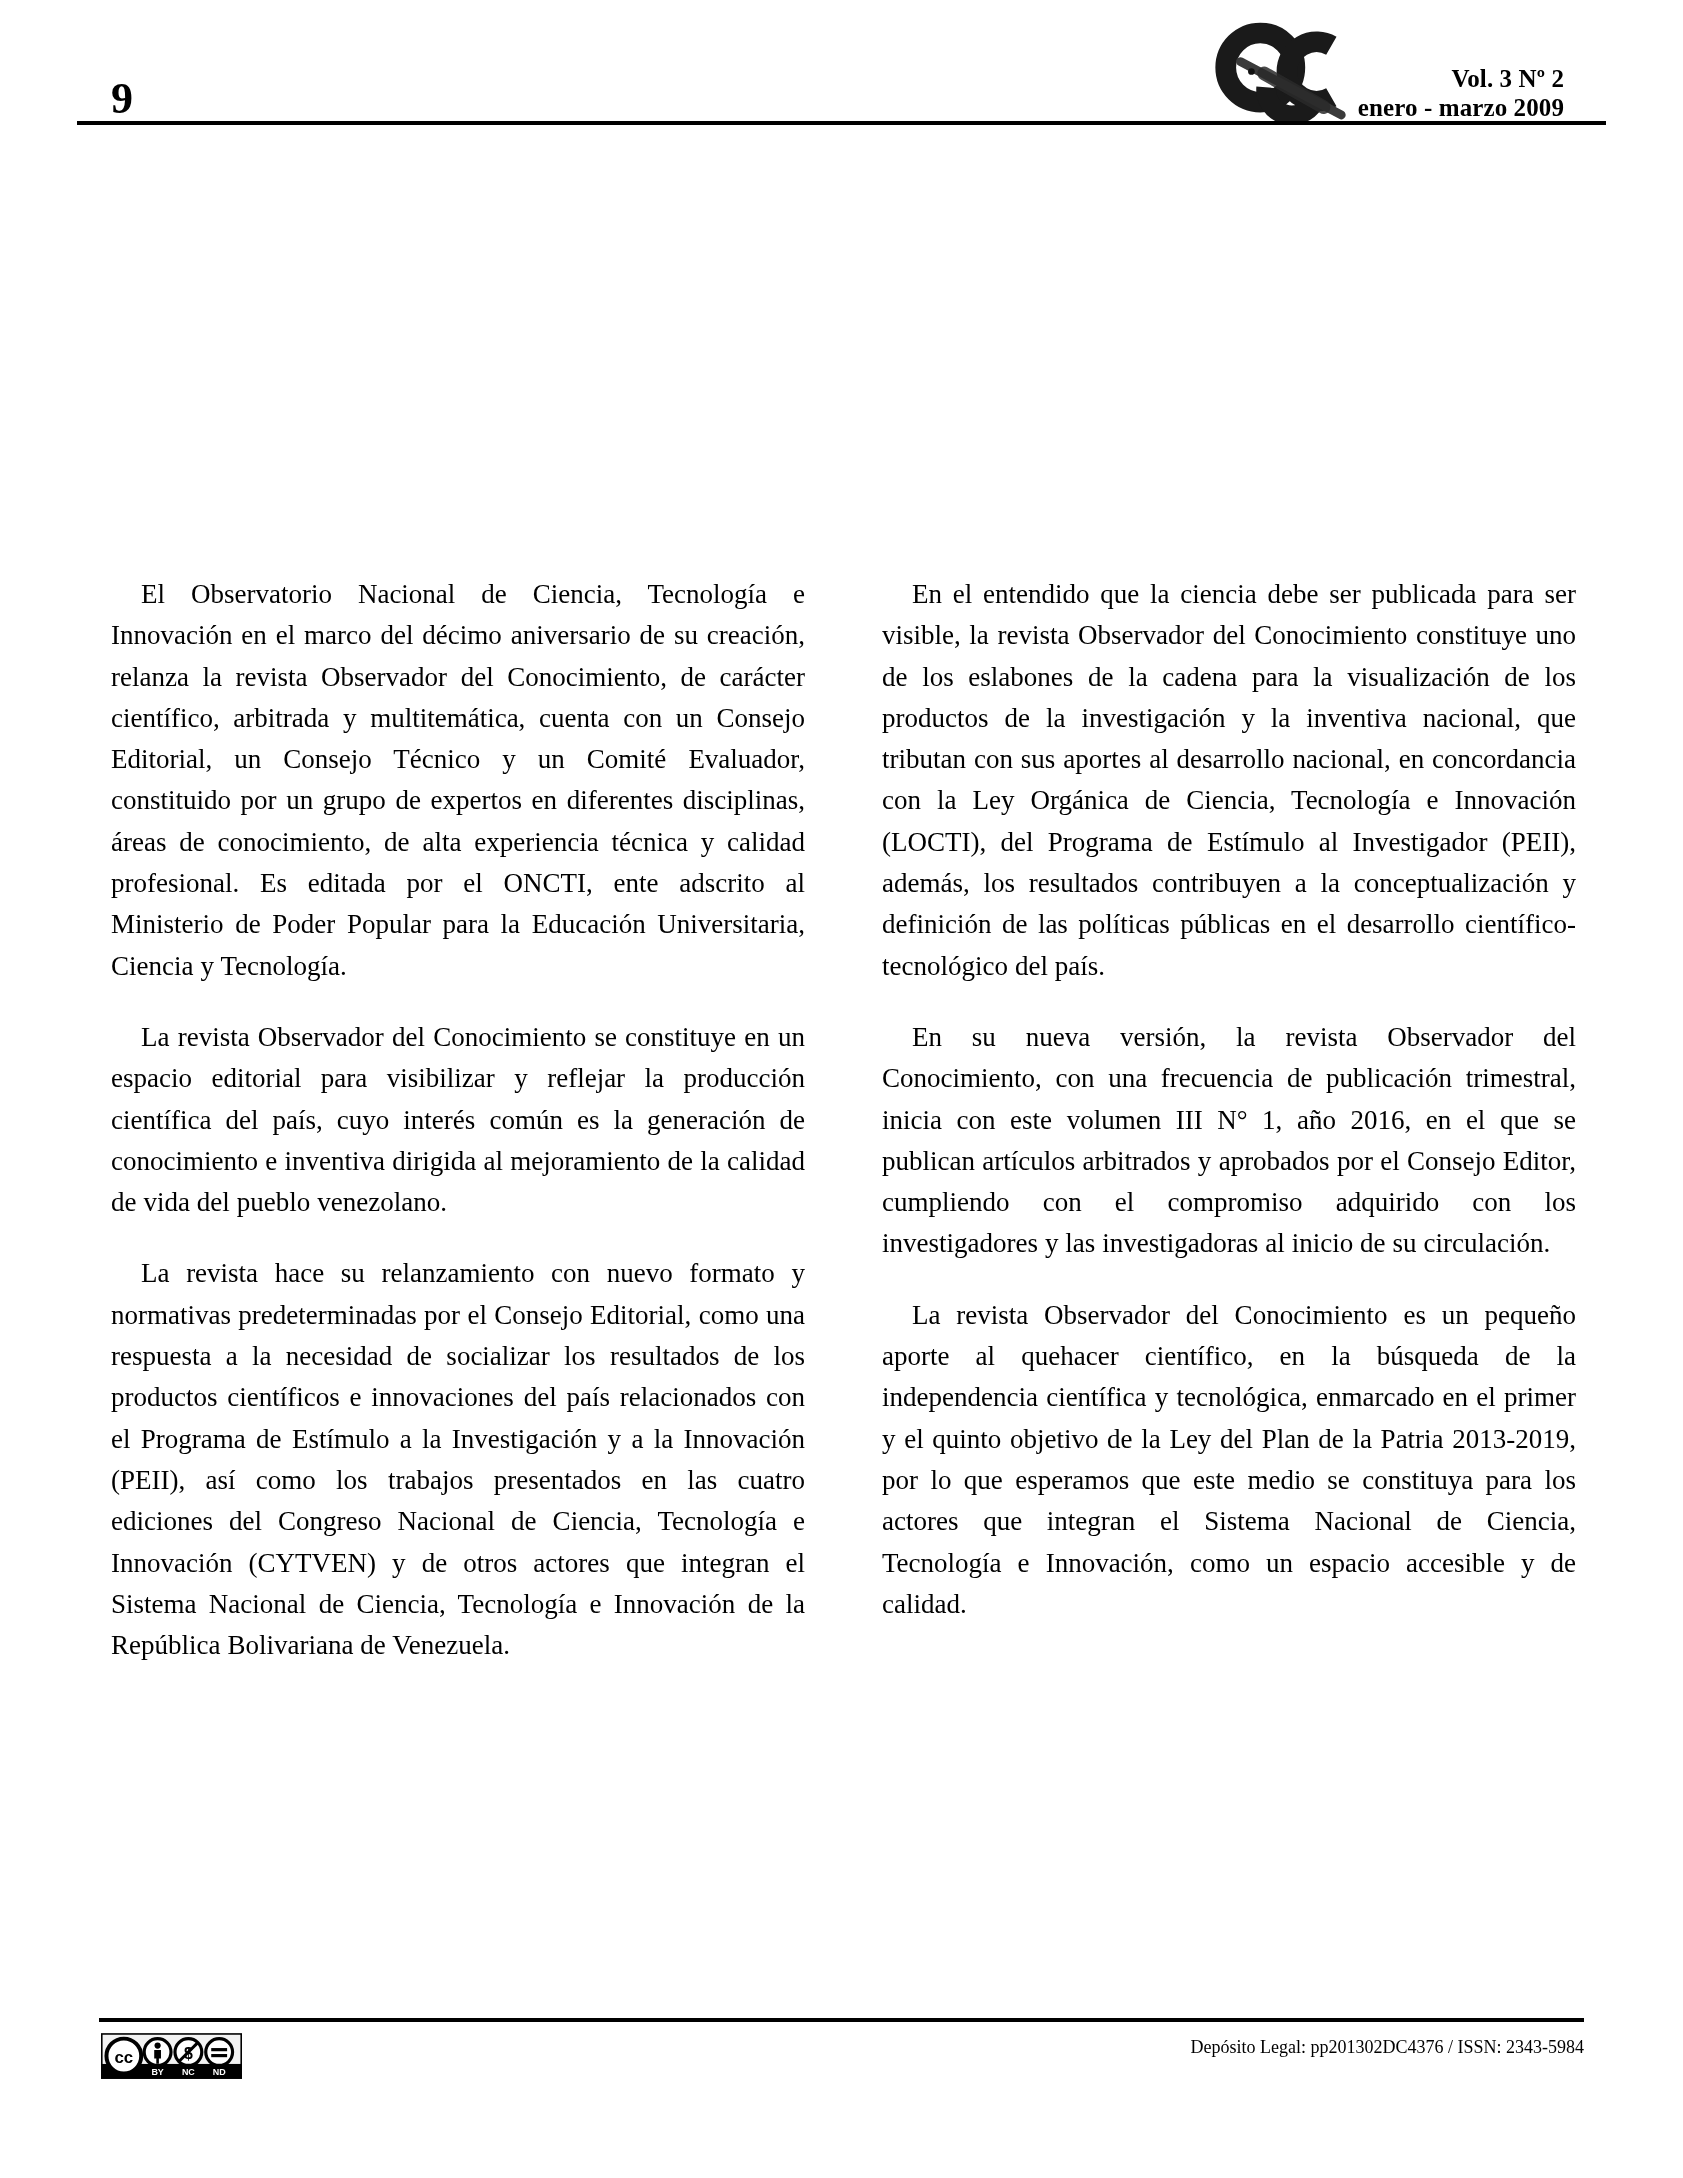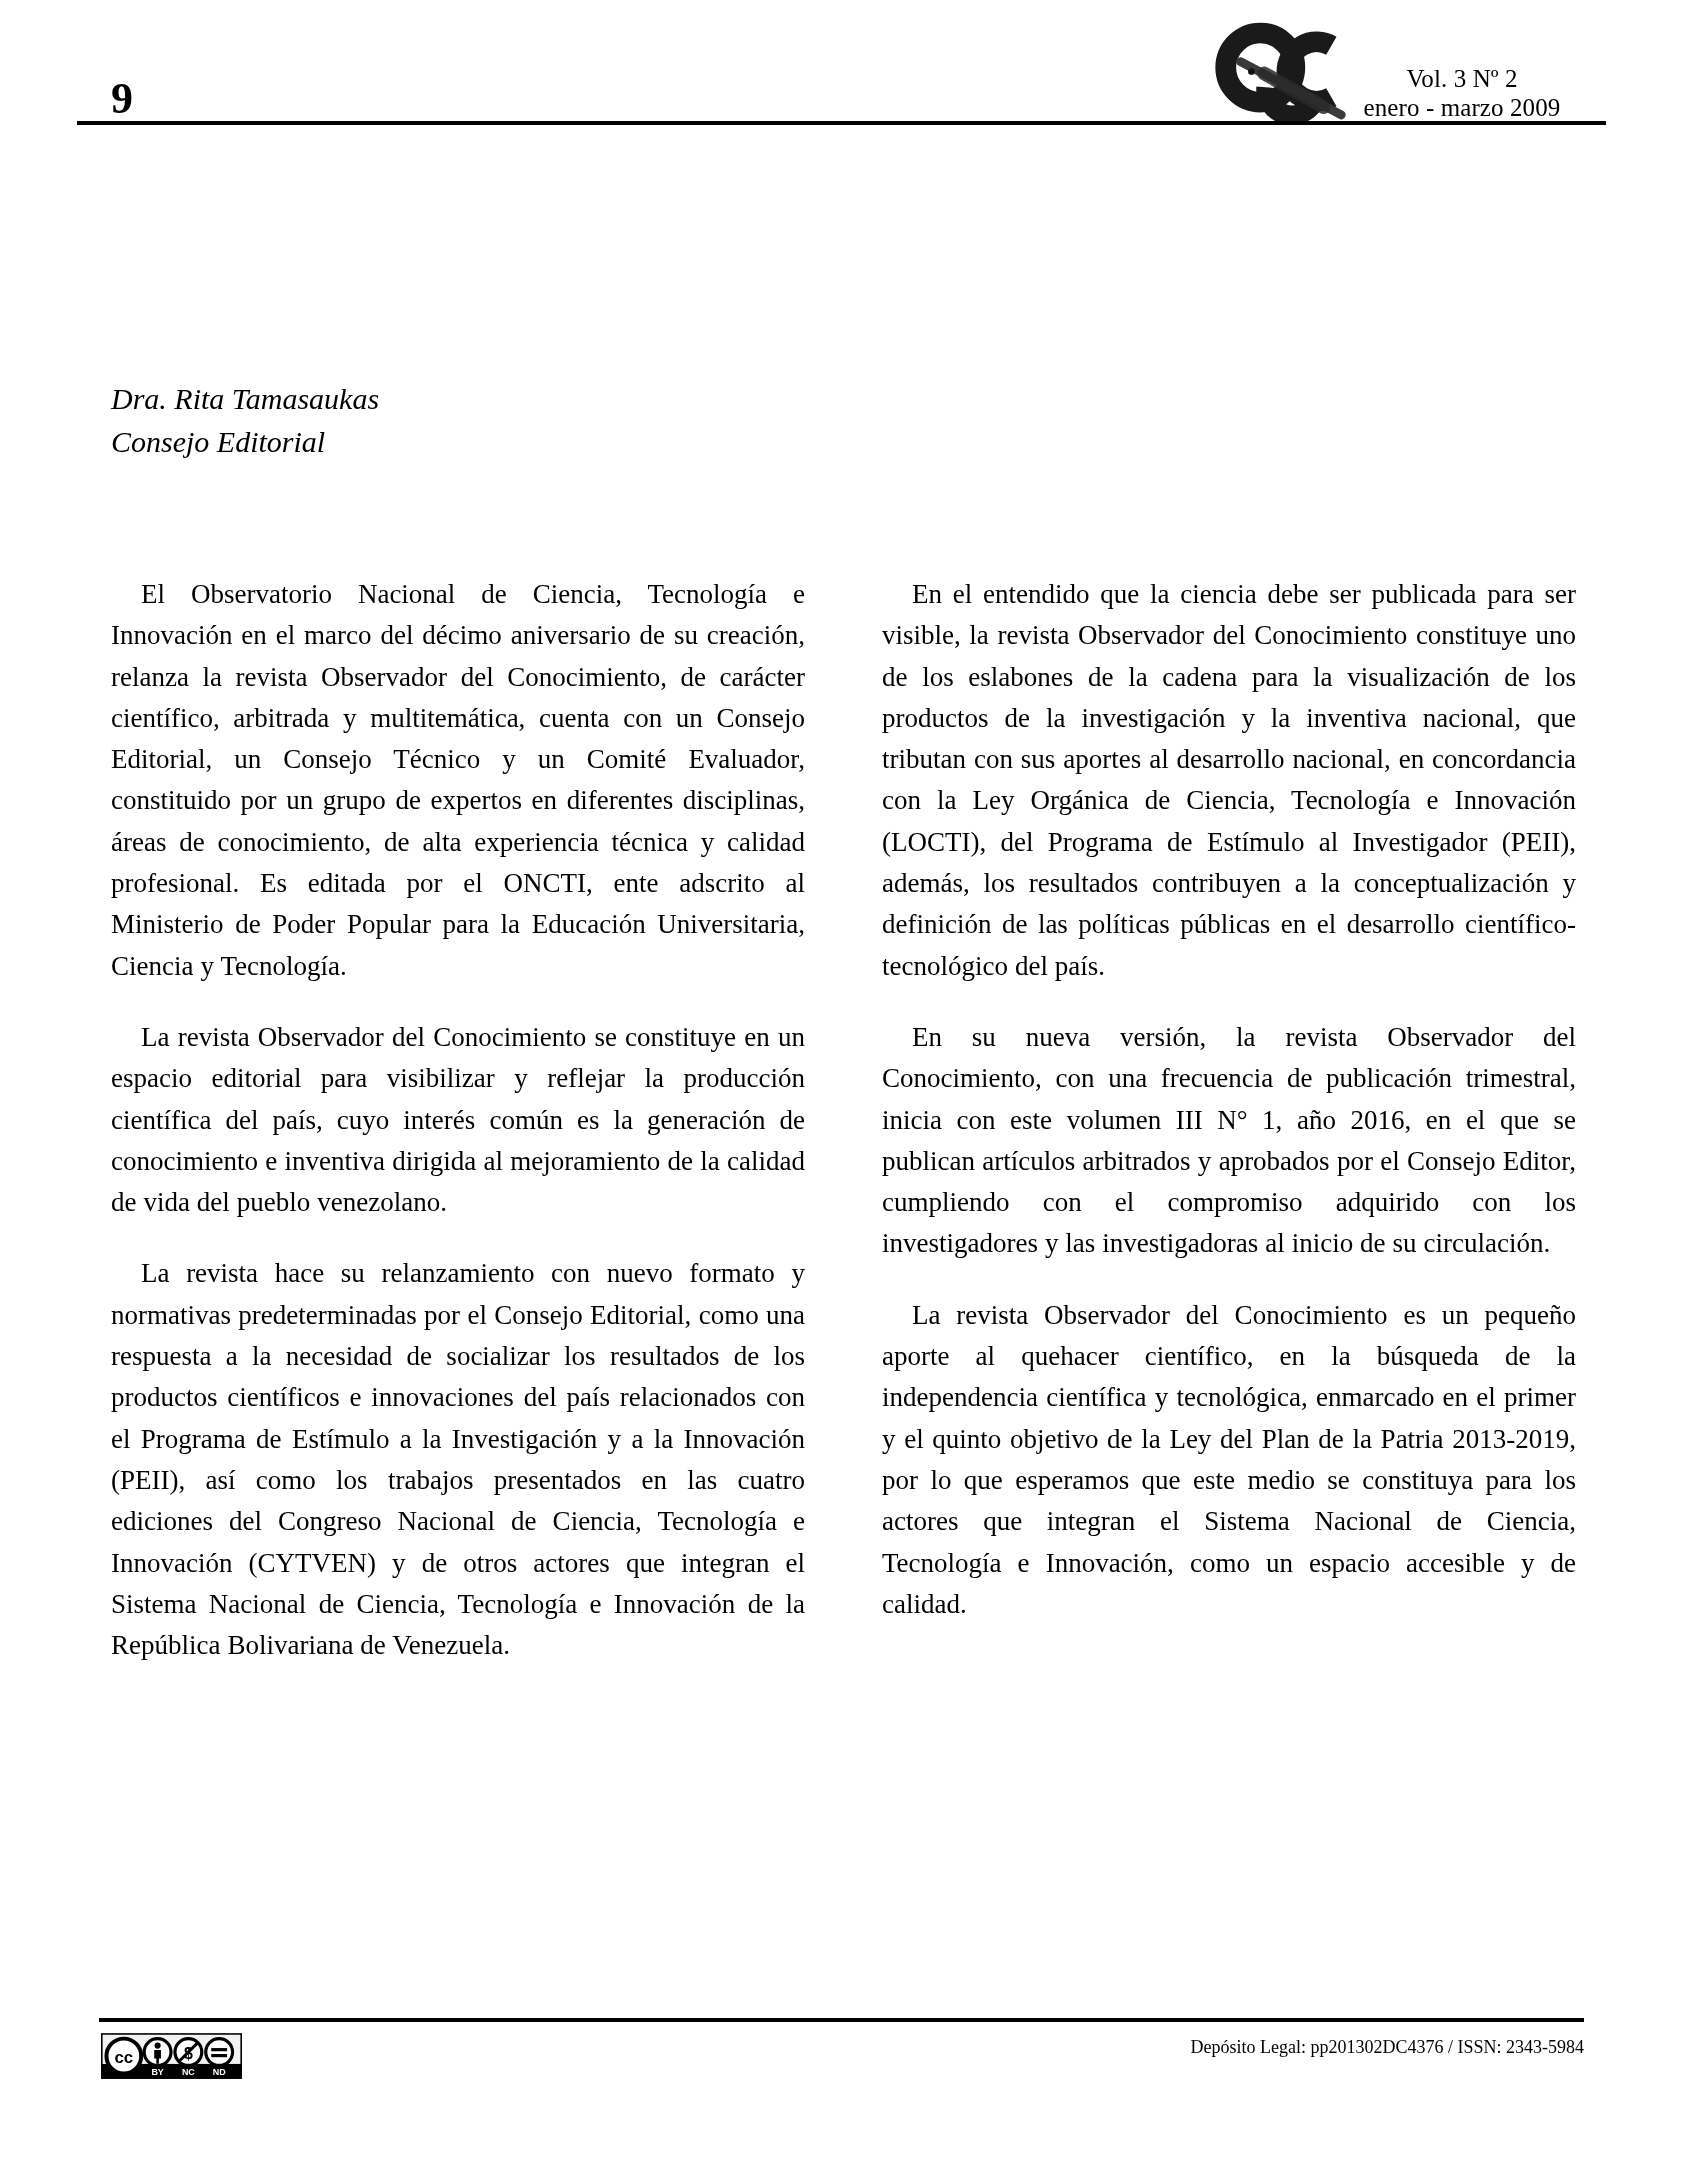--- a/index.html
+++ b/index.html
@@ -38,25 +38,26 @@
     position: absolute;
     right: 226px;
     top: 0px;
     width: 153px;
     height: 107px;
   }
   .logo-svg { display: block; width: 153px; height: 107px; }
 
   .issue-block {
     position: absolute;
-    right: 8px;
+    right: 20px;
     top: 46px;
     width: 228px;
-    text-align: center;
+    text-align: right;
     line-height: 1.16;
+    font-weight: bold;
   }
   .issue-line {
     font-size: 25px;
     letter-spacing: 0.1px;
     white-space: nowrap;
   }
 
   .page-number {
     position: absolute;
     left: 12px;
@@ -176,24 +177,20 @@
 
     <div class="issue-block">
       <div class="issue-line">Vol. 3 Nº 2</div>
       <div class="issue-line">enero - marzo 2009</div>
     </div>
   </div>
 
   <div class="header-rule"></div>
 
 
-  <div class="byline">
-    <div>Dra. Rita Tamasaukas</div>
-    <div>Consejo Editorial</div>
-  </div>
 
   <div class="columns">
 
     <div class="column">
       <p>El Observatorio Nacional de Ciencia, Tecnología e Innovación en el marco del décimo aniversario de su creación, relanza la revista Observador del Conocimiento, de carácter científico, arbitrada y multitemática, cuenta con un Consejo Editorial, un Consejo Técnico y un Comité Evaluador, constituido por un grupo de expertos en diferentes disciplinas, áreas de conocimiento, de alta experiencia técnica y calidad profesional. Es editada por el ONCTI, ente adscrito al Ministerio de Poder Popular para la Educación Universitaria, Ciencia y Tecnología.</p>
       <p>La revista Observador del Conocimiento se constituye en un espacio editorial para visibilizar y reflejar la producción científica del país, cuyo interés común es la generación de conocimiento e inventiva dirigida al mejoramiento de la calidad de vida del pueblo venezolano.</p>
       <p>La revista hace su relanzamiento con nuevo formato y normativas predeterminadas por el Consejo Editorial, como una respuesta a la necesidad de socializar los resultados de los productos científicos e innovaciones del país relacionados con el Programa de Estímulo a la Investigación y a la Innovación (PEII), así como los trabajos presentados en las cuatro ediciones del Congreso Nacional de Ciencia, Tecnología e Innovación (CYTVEN) y de otros actores que integran el Sistema Nacional de Ciencia, Tecnología e Innovación de la República Bolivariana de Venezuela.</p>
     </div>
 
     <div class="column">

